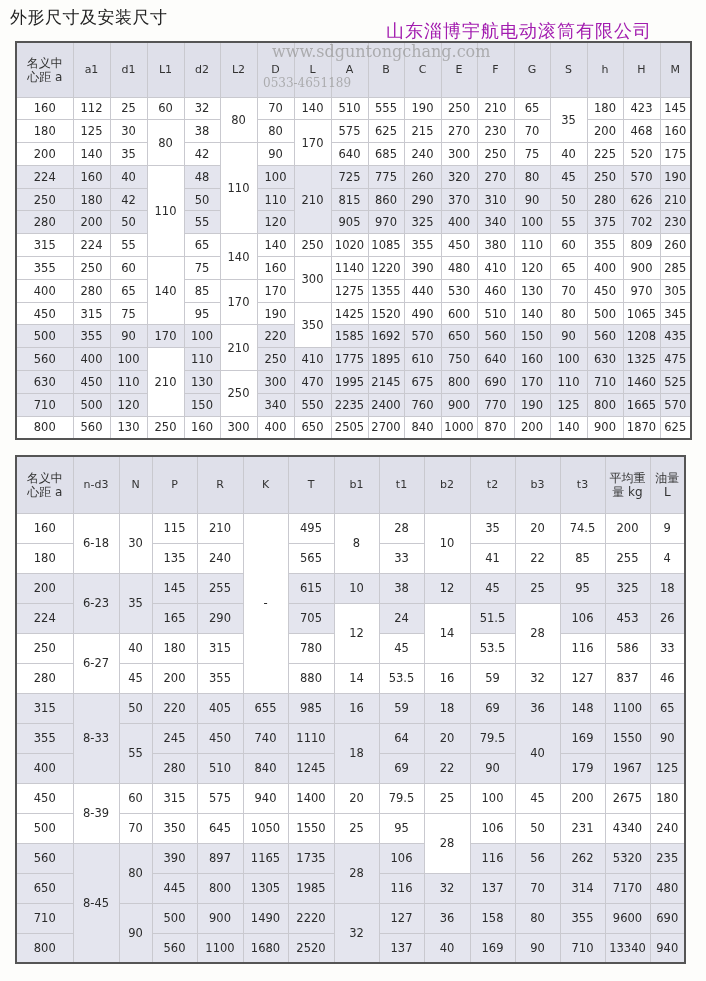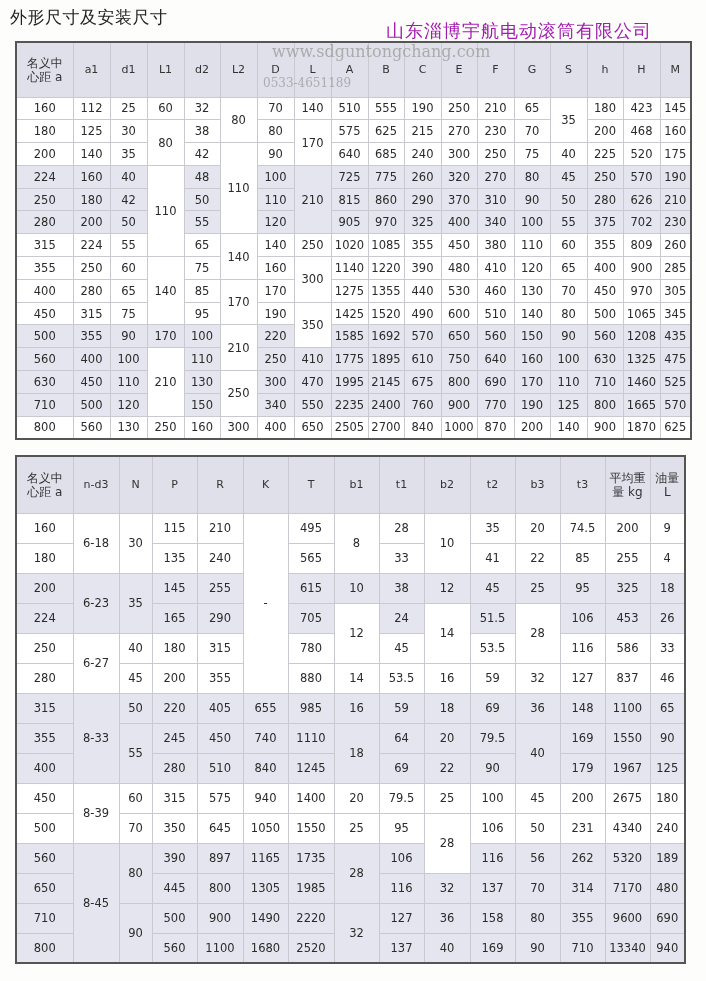--- a/index.html
+++ b/index.html
@@ -601,21 +601,21 @@
     <td>390</td>
         <td>897</td>
     <td>1165</td>
     <td>1735</td>
     <td rowspan="2" class="g">28</td>
     <td>106</td>
     <td>116</td>
     <td>56</td>
     <td>262</td>
         <td>5320</td>
-        <td>189</td>
+        <td>235</td>
   </tr>
 
   <tr class="r g">
     <td>650</td>
     <td>445</td>
         <td>800</td>
     <td>1305</td>
     <td>1985</td>
     <td>116</td>
     <td>32</td>

